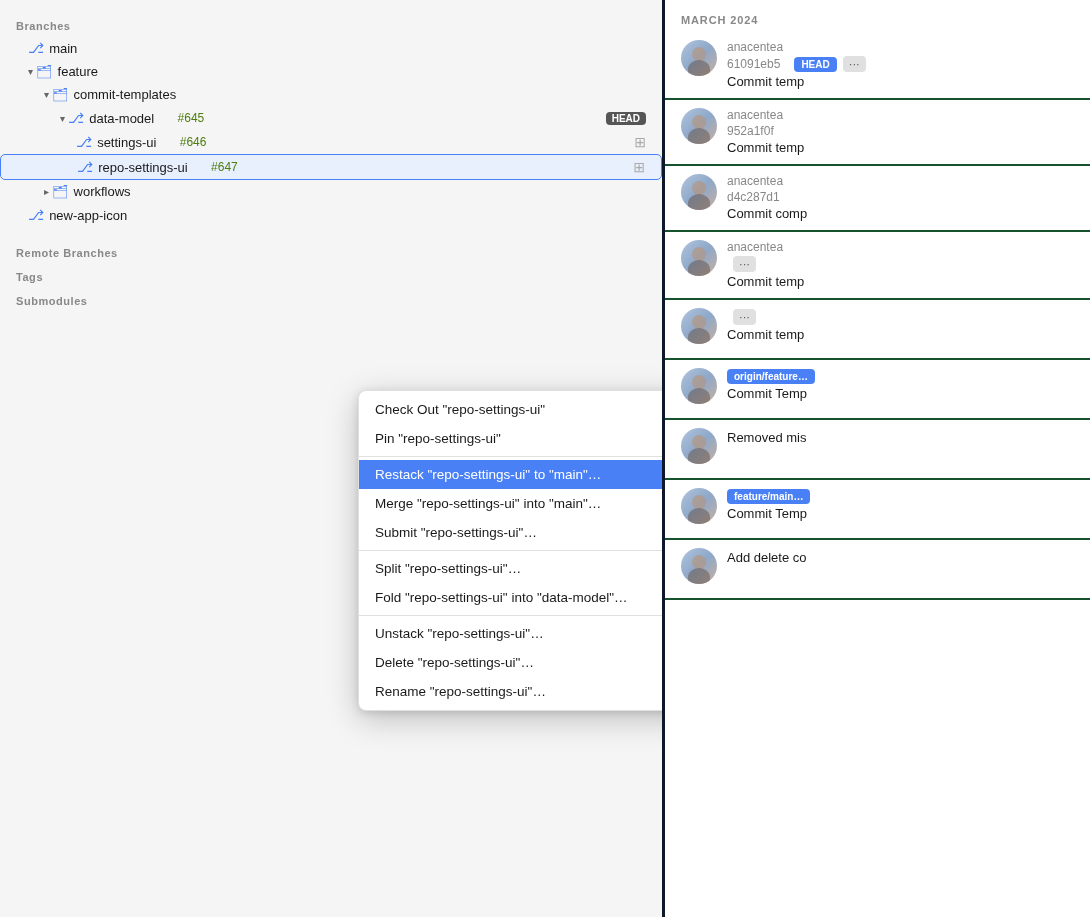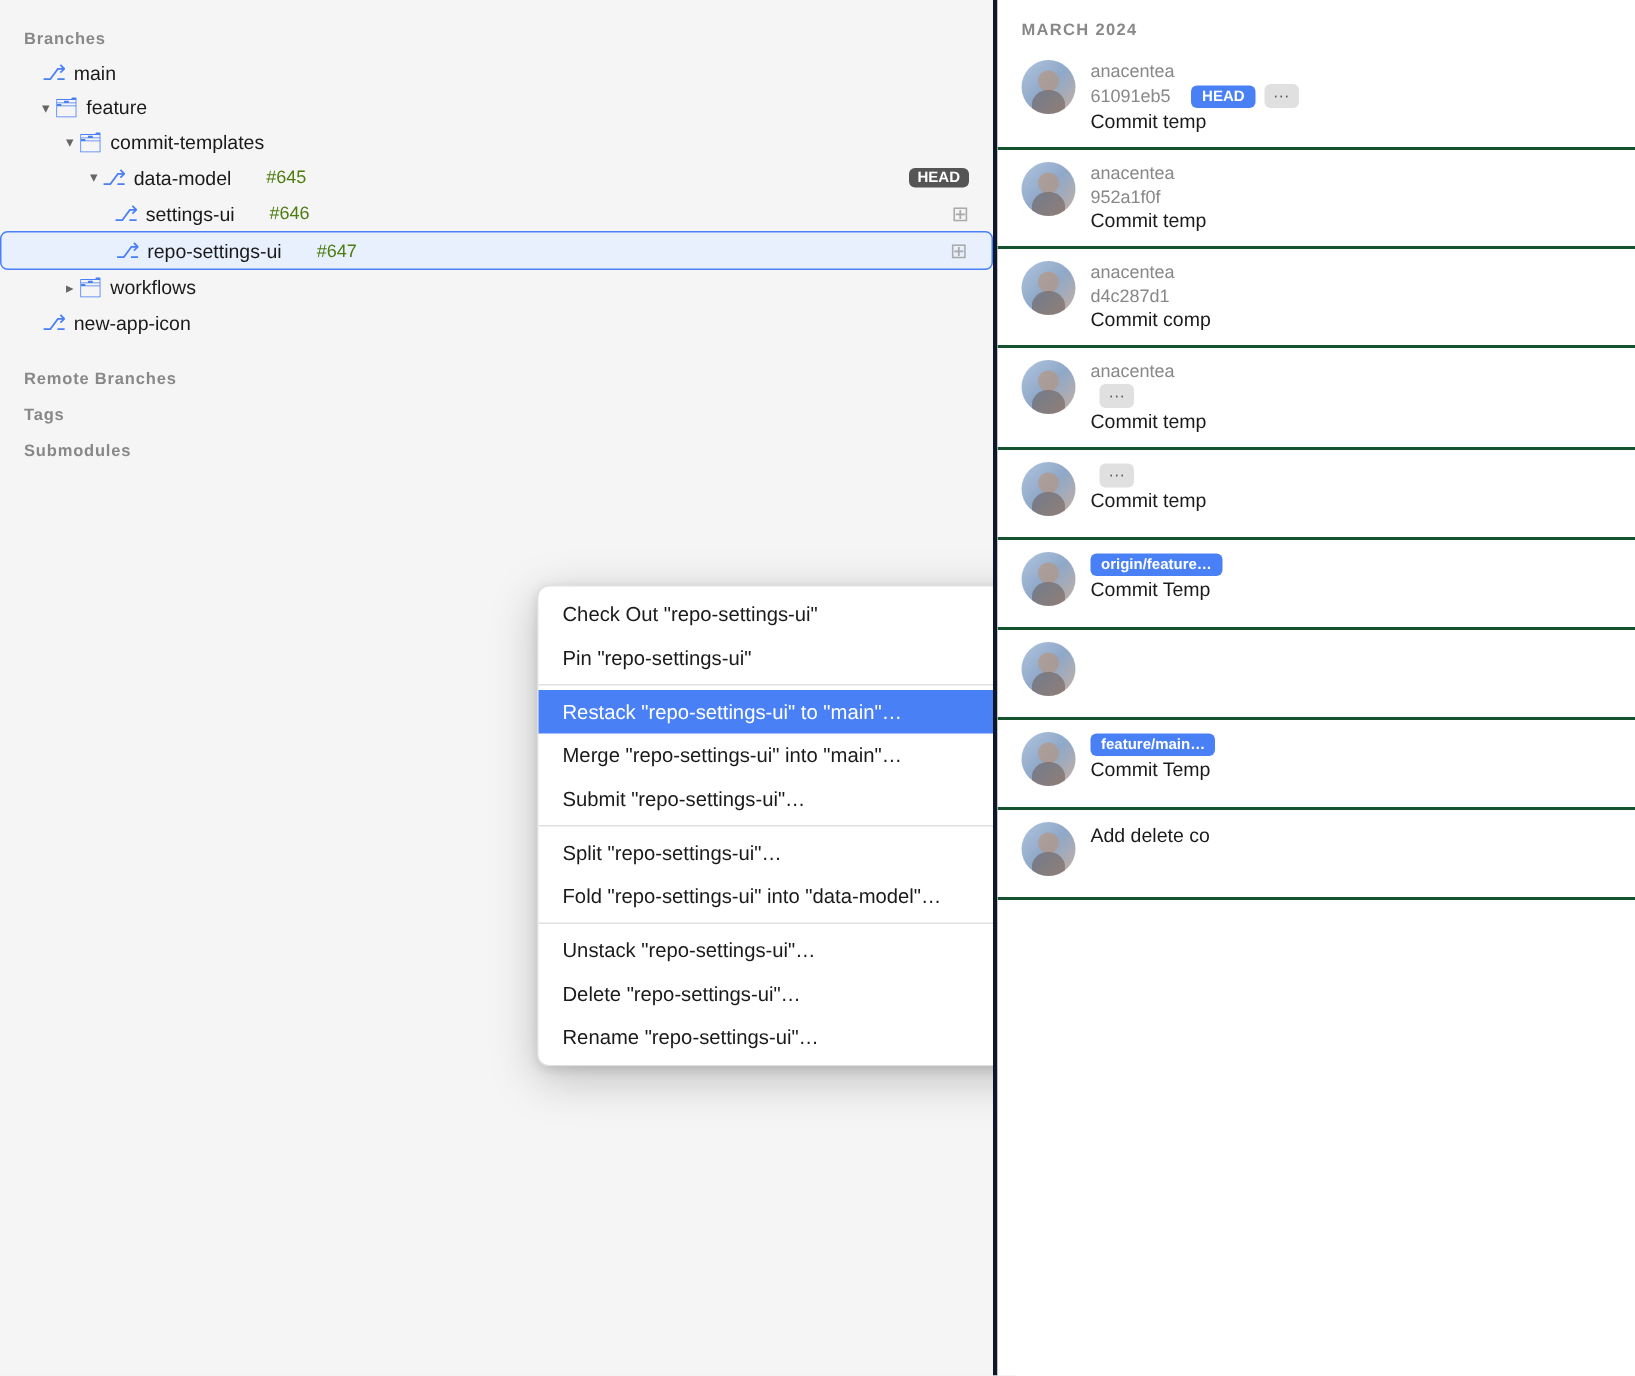--- a/index.html
+++ b/index.html
@@ -401,20 +401,23 @@
     <div class="commit-info">
       <div class="commit-row-line">
         <span class="badge-origin">origin/feature…</span>
       </div>
       <div class="commit-message">Commit Temp</div>
     </div>
   </div>
 
   <div class="commit-row">
     <div class="avatar-placeholder"></div>
+    <div class="commit-info">
+      <div class="commit-message">Removed mis</div>
+    </div>
   </div>
 
   <div class="commit-row">
     <div class="avatar-placeholder"></div>
     <div class="commit-info">
       <div class="commit-row-line">
         <span class="badge-feature">feature/main…</span>
       </div>
       <div class="commit-message">Commit Temp</div>
     </div>

